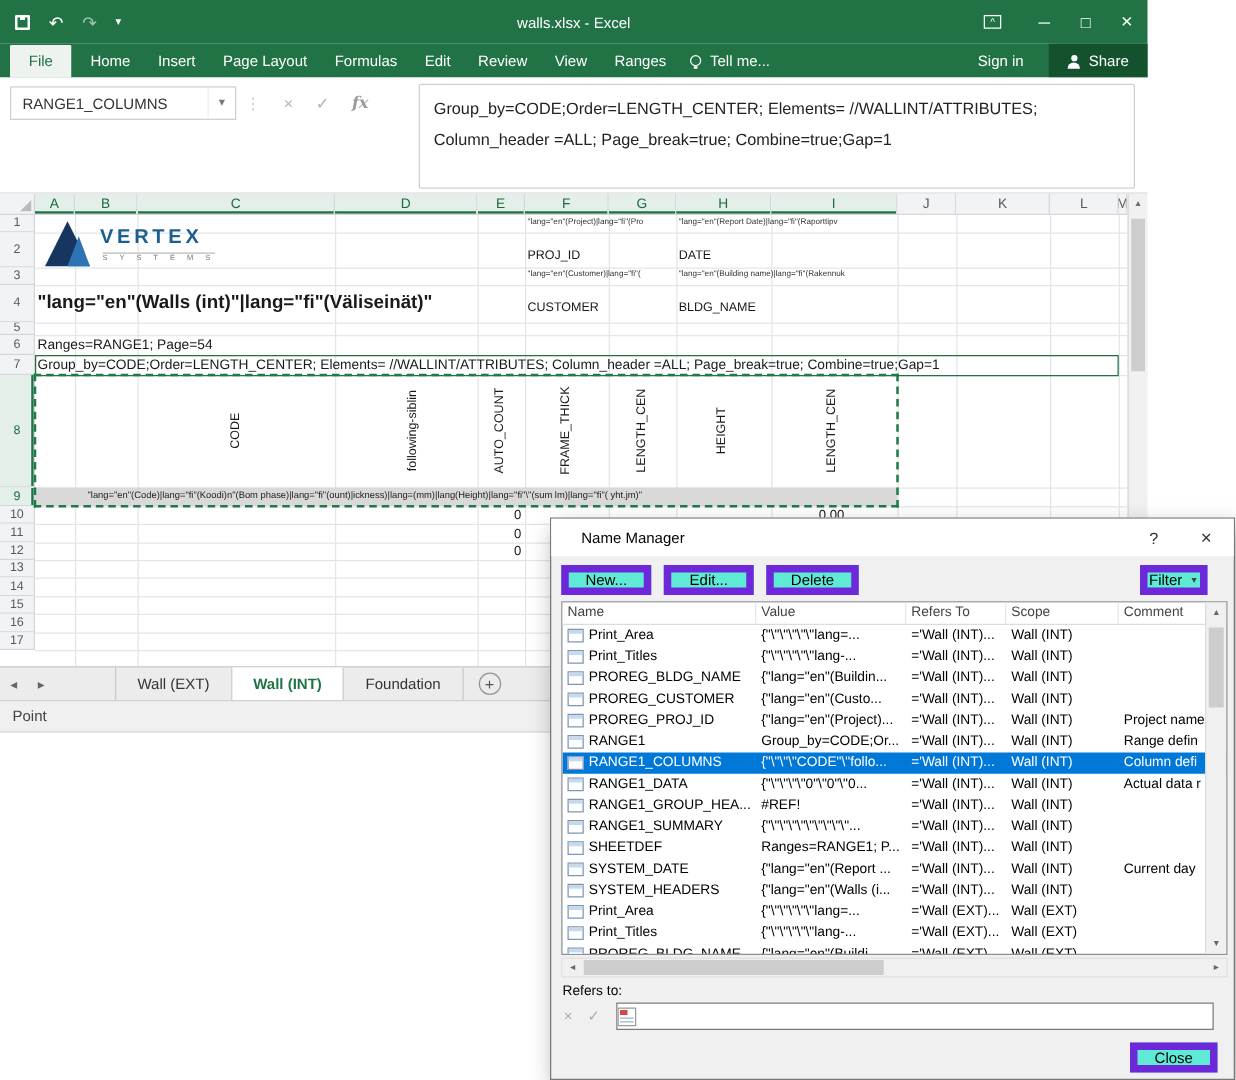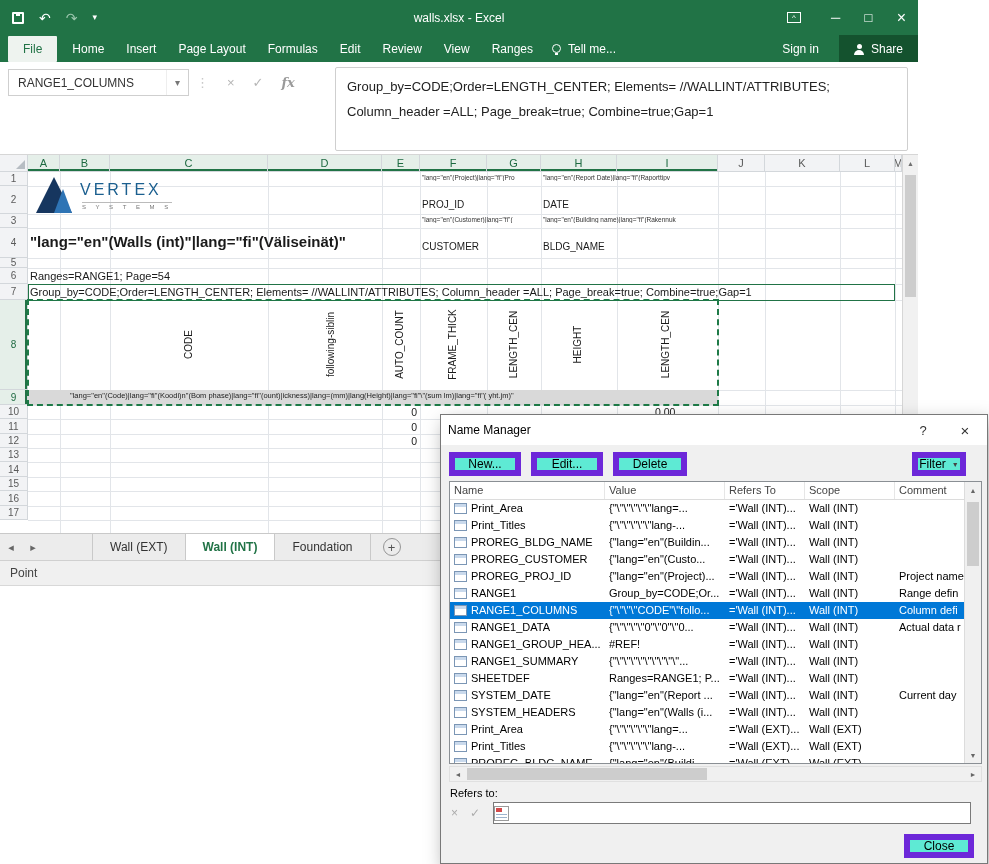--- a/index.html
+++ b/index.html
@@ -53,39 +53,39 @@
   .corner::after{content:"";position:absolute;right:2px;bottom:2px;width:0;height:0;border-left:9px solid transparent;border-bottom:9px solid #b7bdc3}
   .vl{position:absolute;top:17px;height:361px;width:1px;background:#e2e5e9}
   .hl{position:absolute;left:28px;width:874px;height:1px;background:#e2e5e9}
   .cell{position:absolute;white-space:nowrap;overflow:hidden}
   .rot{position:absolute;transform:rotate(-90deg);transform-origin:0 0;width:85px;text-align:center;font-size:10px;white-space:nowrap;color:#1a1a1a}
   .row7-box{position:absolute;left:28px;top:129px;width:867px;height:17px;border:1px solid #217346;pointer-events:none}
   .row9-fill{position:absolute;left:28px;top:235px;width:690px;height:15px;background:#d9d9d9}
   .ants{position:absolute;left:27px;top:144px;width:692px;height:107px;border:2px dashed #1e7a47;pointer-events:none}
   .logo-tri{position:absolute;left:36px;top:22px;width:0;height:0;border-left:18px solid transparent;border-right:18px solid transparent;border-bottom:36px solid #16365f}
   .logo-tri2{position:absolute;left:54px;top:34px;width:0;height:0;border-left:9px solid transparent;border-right:9px solid transparent;border-bottom:24px solid #2e74b5}
-  .logo-name{position:absolute;left:80px;top:26px;font-size:16px;font-weight:normal;letter-spacing:3px;color:#1b5f8f}
+  .logo-name{position:absolute;left:80px;top:26px;font-size:16px;font-weight:bold;letter-spacing:3px;color:#1b5f8f}
   .logo-tag{position:absolute;left:82px;top:47px;font-size:6px;letter-spacing:4px;color:#777;border-top:1px solid #bbb;padding-top:1px}
 
   .vscroll{position:absolute;left:902px;top:155px;width:16px;height:378px;background:#f1f1f1;border-left:1px solid #d6d6d6}
   .vs-arrow{position:absolute;left:0;width:15px;height:16px;display:flex;align-items:center;justify-content:center;font-size:7px;color:#707070}
   .vs-thumb{position:absolute;left:2px;top:20px;width:11px;height:122px;background:#cdcdcd}
 
   
   .tabbar{position:absolute;top:533px;left:0;width:918px;height:27px;background:#ececec;border-top:1px solid #c9c9c9;display:flex;align-items:stretch;font-size:12px}
   .tabnav{width:22px;display:flex;align-items:center;justify-content:center;color:#666;font-size:11px}
   .stab{padding:0 17px;display:flex;align-items:center;border-right:1px solid #c9c9c9;color:#333}
   .stab.first{margin-left:48px;border-left:1px solid #c9c9c9}
   .stab.active{background:#fff;color:#217346;font-weight:bold}
   .addtab{width:18px;height:18px;border:1px solid #969696;border-radius:50%;align-self:center;margin-left:12px;display:flex;align-items:center;justify-content:center;color:#555;font-size:13px;line-height:1}
   .statusbar{position:absolute;top:560px;left:0;width:918px;height:26px;background:#f0f0f0;border-top:1px solid #d0d0d0;border-bottom:1px solid #d8d8d8;display:flex;align-items:center;padding-left:10px;font-size:12px;color:#444}
 
   
   .dlg{position:absolute;left:440px;top:414px;width:548px;height:450px;background:#f0f0f0;border:1px solid #787878;box-shadow:4px 8px 18px rgba(0,0,0,.35);font-size:12px;z-index:10}
-  .dlg-title{position:absolute;left:0;top:0;width:100%;height:30px;background:#fff;display:flex;align-items:center;padding-left:7px;color:#000;font-size:12px}
+  .dlg-title{position:absolute;left:0;top:0;width:100%;height:30px;background:#fff;display:flex;align-items:center;padding-left:24px;color:#000;font-size:12px}
   .dlg-sys{position:absolute;right:1px;top:1px;display:flex}
   .dlg-sysbtn{width:42px;height:29px;display:flex;align-items:center;justify-content:center;color:#333;font-size:13px}
   .dlg-btn{position:absolute;height:24px;background:#5eead4;border:6px solid #6d28d9;display:flex;align-items:center;justify-content:center;gap:6px;font-size:12px;color:#000}
   .filter-caret{font-size:7px;color:#444}
   .nm-list{position:absolute;left:8px;top:66px;width:533px;height:283px;background:#fff;border:1px solid #8a8f94;overflow:hidden}
   .nm-hdr{display:flex;height:18px;border-bottom:1px solid #dcdcdc;color:#444;background:#fff}
   .nm-hc{border-right:1px solid #e6e6e6;padding:0 4px;line-height:17px;font-size:11px;overflow:hidden;white-space:nowrap;flex:0 0 auto}
   .nm-row{display:flex;height:17px;line-height:17px;font-size:11px;color:#000;white-space:nowrap}
   .nm-row.selected{background:#0078d7;color:#fff}
   .nm-cell{overflow:hidden;padding:0 4px;flex:0 0 auto}

